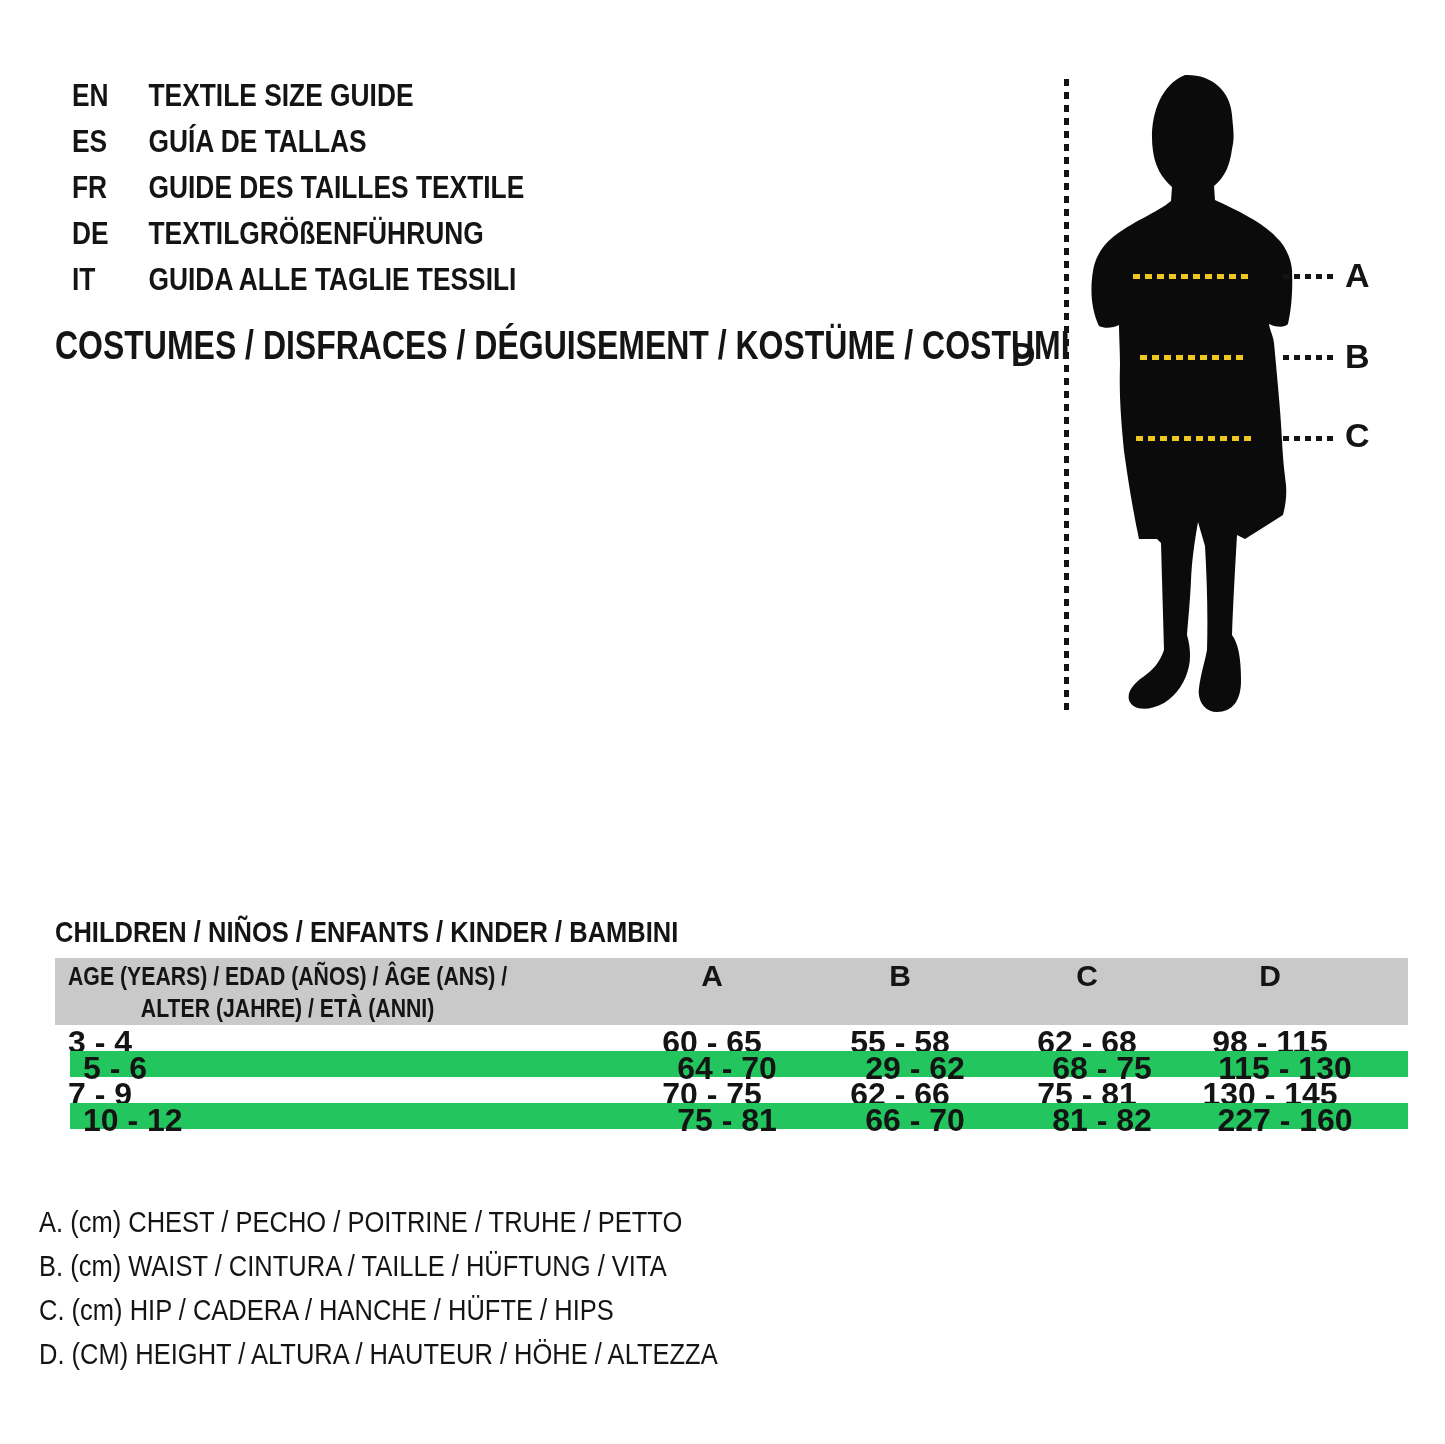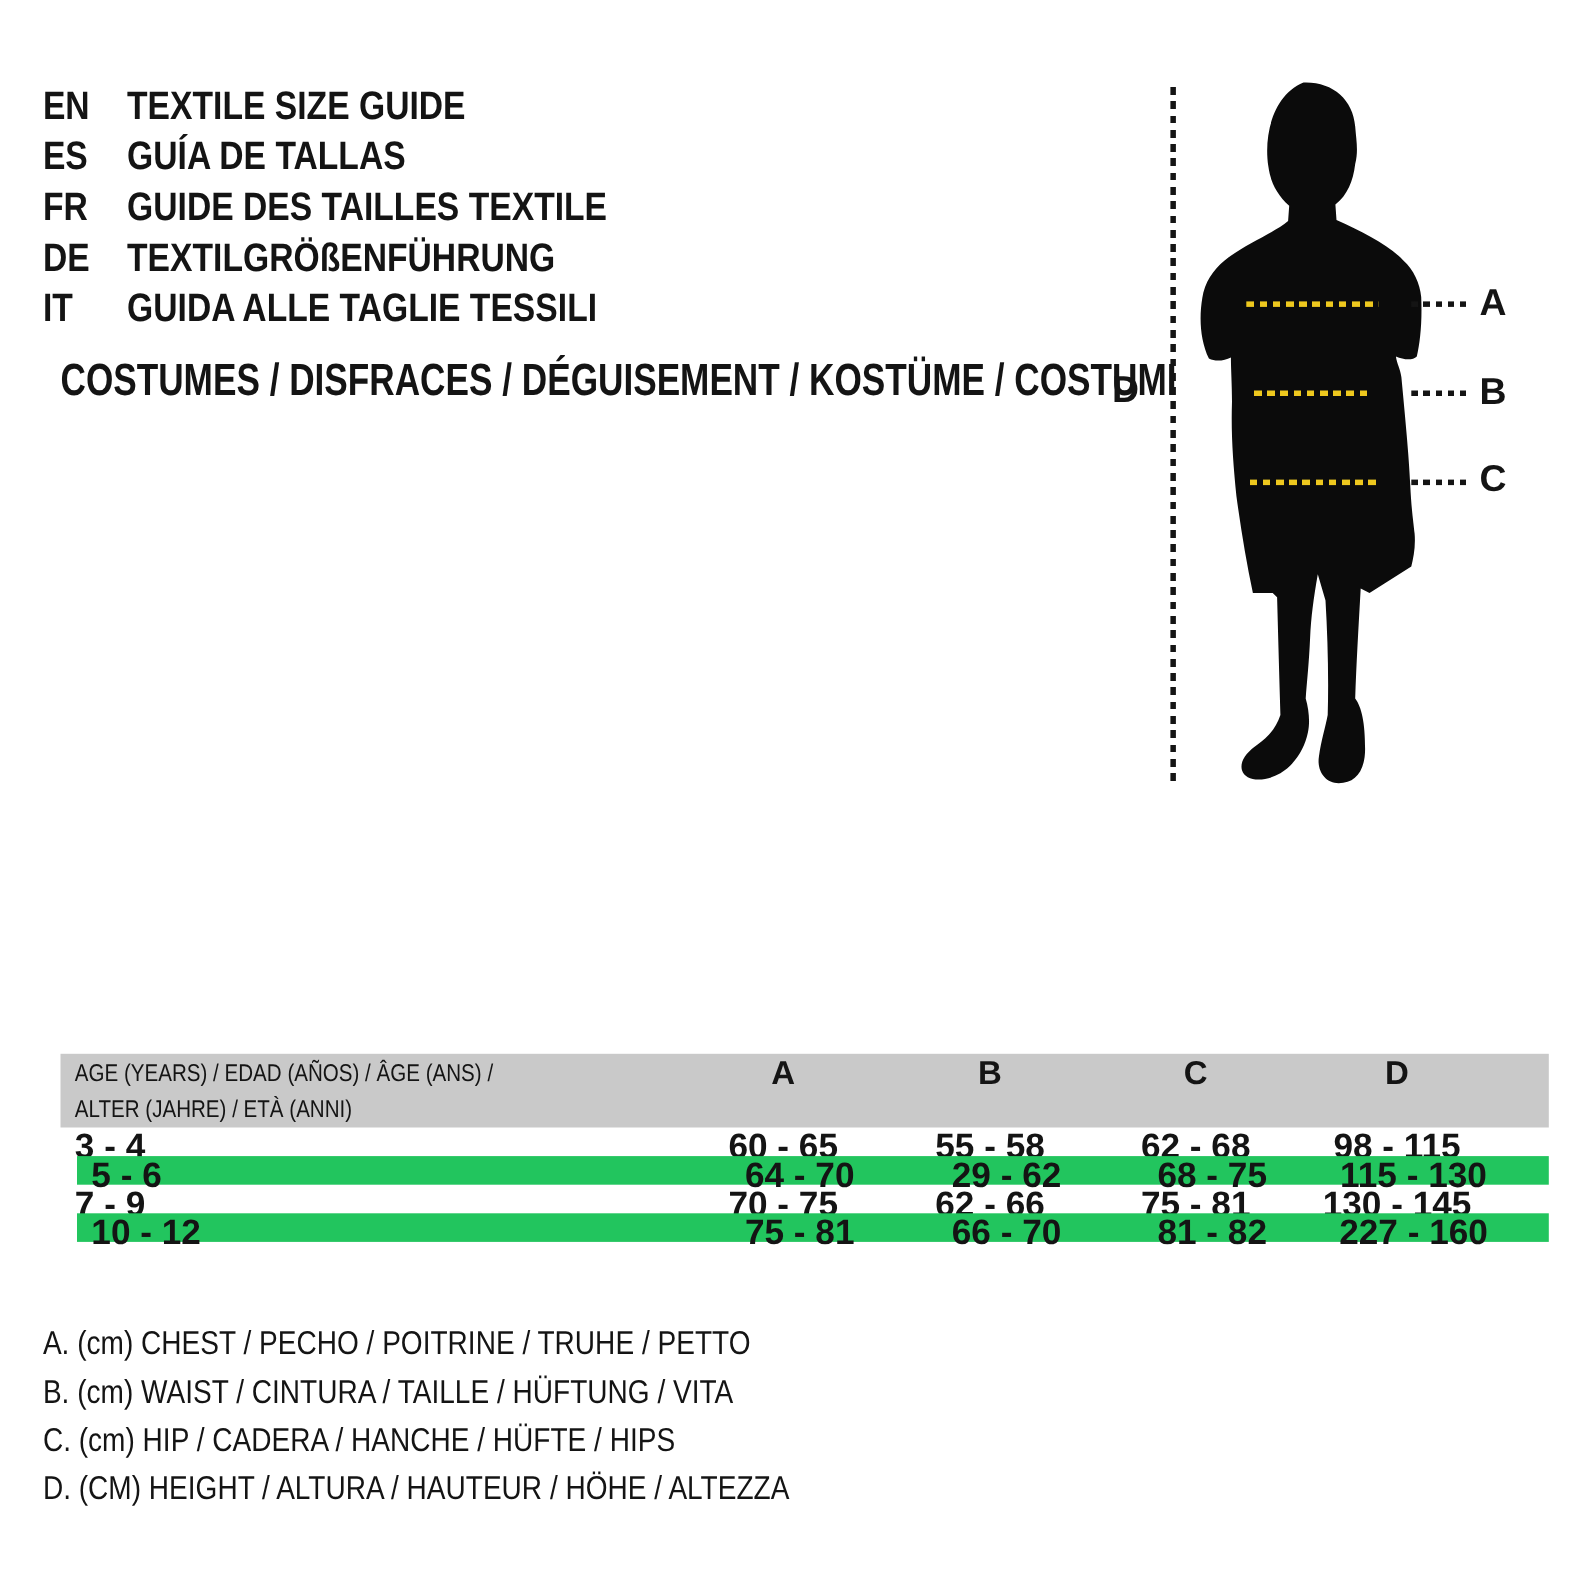--- a/index.html
+++ b/index.html
@@ -3,21 +3,21 @@
 <meta charset="utf-8">
 <style>
   html,body{margin:0;padding:0;background:#ffffff;}
   .canvas{
     position:relative;width:1445px;height:1444px;background:#ffffff;
     font-family:"Liberation Sans",sans-serif;color:#141414;overflow:hidden;
   }
   .cond{transform:scaleX(0.85);transform-origin:0 50%;white-space:nowrap;display:block;}
 
   
-  .lang-list{position:absolute;left:39px;top:73px;font-size:36px;font-weight:700;line-height:46px;}
+  .lang-list{position:absolute;left:72px;top:73px;font-size:31px;font-weight:700;line-height:46px;}
   .lang-row{display:flex;transform:scaleX(0.85);transform-origin:0 50%;white-space:nowrap;}
   .lang-code{width:90px;flex:0 0 90px;}
 
   
   .costumes{position:absolute;left:55px;top:322px;font-size:41px;font-weight:700;
     transform:scaleX(0.78);transform-origin:0 50%;white-space:nowrap;}
 
   
   .fig-svg{position:absolute;left:1080px;top:65px;}
   .vdash{position:absolute;left:1064px;top:79px;width:5px;height:634px;
@@ -27,21 +27,21 @@
   .kdash{position:absolute;height:5px;
     background:repeating-linear-gradient(to right,#141414 0 6px,transparent 6px 11px);}
   .fig-label{position:absolute;font-size:34px;font-weight:700;line-height:38px;}
 
   
   .children-title{position:absolute;left:55px;top:915px;font-size:30px;font-weight:700;}
 
   
   .size-table{position:absolute;left:55px;top:958px;width:1353px;}
   .thead{position:relative;height:67px;background:#c9c9c9;}
-  .age-head{position:absolute;left:13px;top:2px;font-size:22px;font-weight:400;line-height:32px;}
+  .age-head{position:absolute;left:13px;top:2px;font-size:25px;font-weight:700;line-height:32px;text-align:center;}
   .colhead{position:absolute;top:2px;font-size:30px;font-weight:700;line-height:32px;transform:translateX(-50%);}
   .trow{position:relative;height:26px;font-size:32px;font-weight:700;line-height:35px;}
   .trow.alt{background:#22c55e;margin-left:15px;}
   .cell-age{position:absolute;left:13px;}
   .cell{position:absolute;transform:translateX(-50%);white-space:nowrap;}
   .cA{left:657px;} .cB{left:845px;} .cC{left:1032px;} .cD{left:1215px;}
 
   
   .legend{position:absolute;left:39px;top:1200px;font-size:30px;font-weight:400;line-height:44px;}
 </style>
@@ -126,20 +126,23 @@
 
   <div class="kdash" style="left:1283px;top:274px;width:50px;"></div>
   <div class="kdash" style="left:1283px;top:355px;width:50px;"></div>
   <div class="kdash" style="left:1283px;top:436px;width:50px;"></div>
 
   <div class="fig-label" style="left:1345px;top:256px;">A</div>
   <div class="fig-label" style="left:1345px;top:337px;">B</div>
   <div class="fig-label" style="left:1345px;top:416px;">C</div>
   <div class="fig-label" style="left:1011px;top:335px;">D</div>
 
+  <div class="children-title">
+    <span class="cond">CHILDREN / NIÑOS / ENFANTS / KINDER / BAMBINI</span>
+  </div>
 
   <div class="size-table">
     <div class="thead">
       <div class="age-head">
         <span class="cond">AGE (YEARS) / EDAD (AÑOS) / ÂGE (ANS) /</span>
         <span class="cond">ALTER (JAHRE) / ETÀ (ANNI)</span>
       </div>
       <div class="colhead cA">A</div>
       <div class="colhead cB">B</div>
       <div class="colhead cC">C</div>

